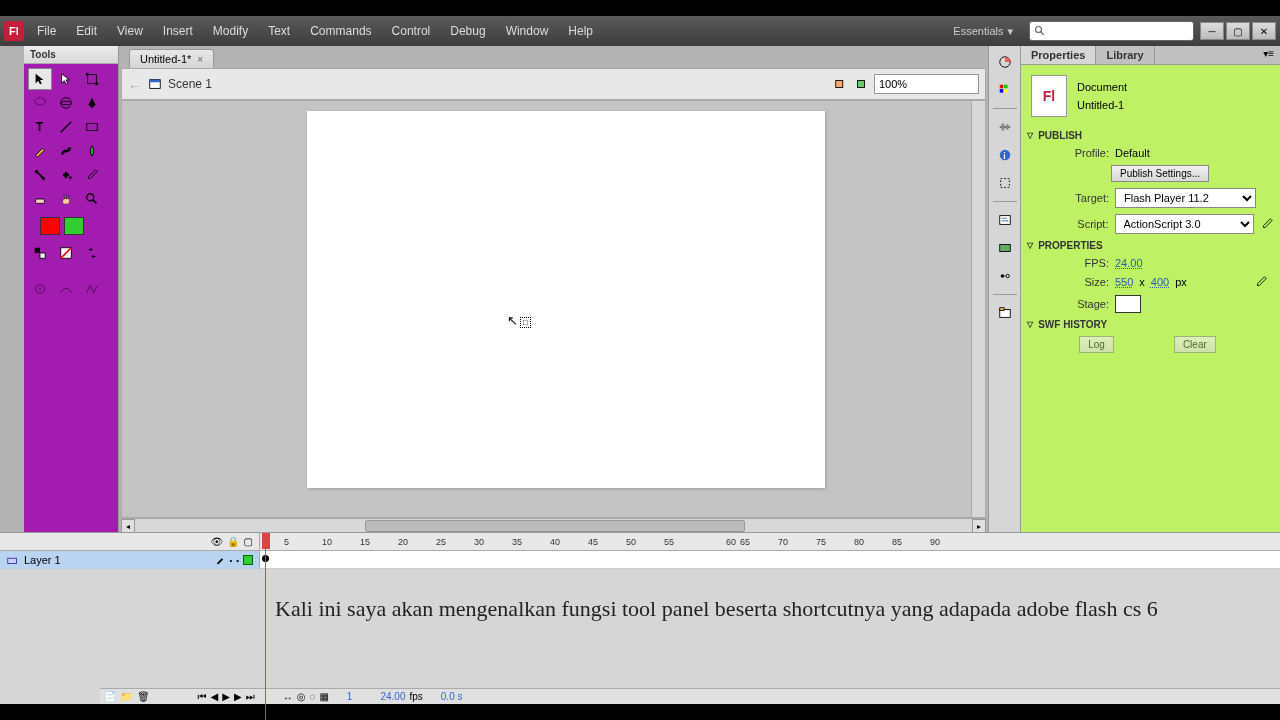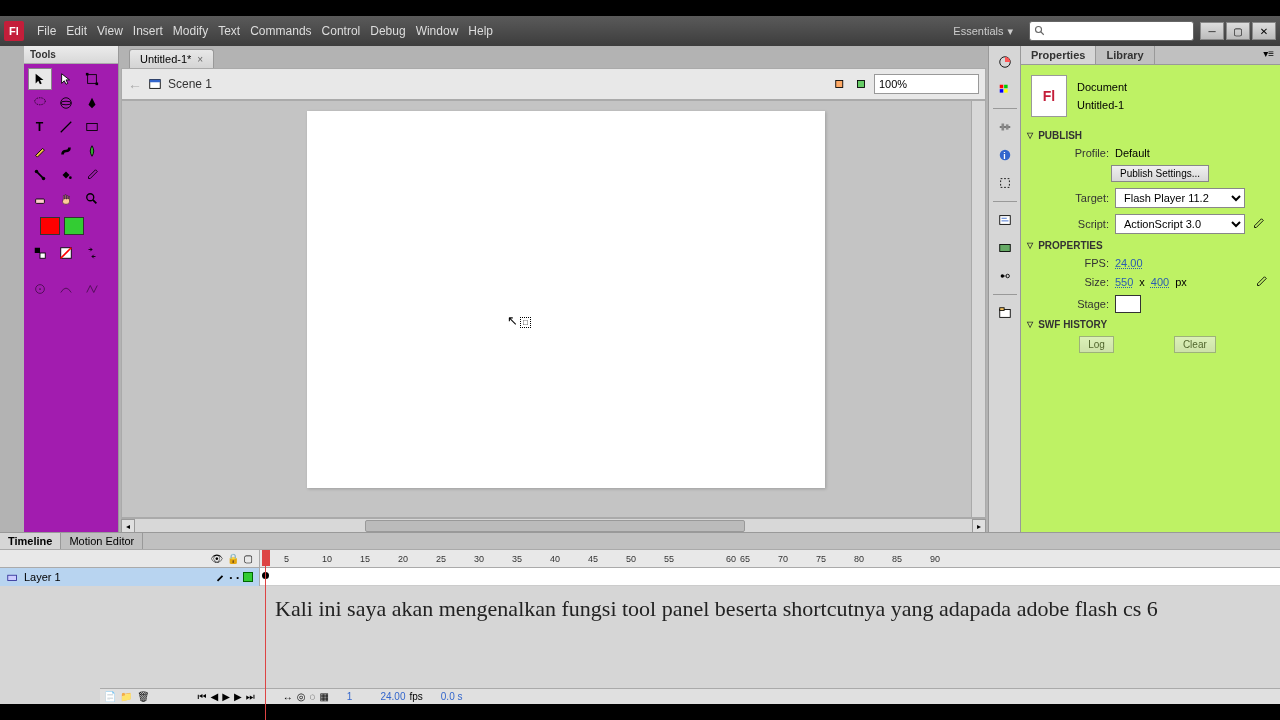--- a/index.html
+++ b/index.html
@@ -1,20 +1,20 @@
 <!DOCTYPE html>
 <html><head>
 <meta charset="utf-8">
 <style>
 * { margin: 0; padding: 0; box-sizing: border-box; font-family: Arial, sans-serif; }
 body { background: #000; width: 1280px; height: 720px; overflow: hidden; position: relative; }
 .app { position: absolute; top: 16px; left: 0; width: 1280px; height: 688px; background: #b3b3b3; }
 .titlebar { height: 30px; background: linear-gradient(#5a5a5a,#3d3d3d); display: flex; align-items: center; padding: 0 4px; }
 .fl-logo { width: 20px; height: 20px; background: #c41e3a; color: #fff; display: flex; align-items: center; justify-content: center; font-size: 11px; font-weight: bold; border-radius: 2px; margin-right: 10px; }
-.menubar { display: flex; gap: 4px; }
+.menubar { display: flex; gap: 14px; }
 .menu-item { color: #ddd; font-size: 12px; cursor: pointer; padding: 2px 3px; }
 .spacer { flex: 1; }
 .workspace-sel { color: #ccc; font-size: 11px; padding: 3px 8px; margin-right: 8px; display: flex; align-items: center; gap: 4px; }
 .search-box { width: 165px; height: 20px; background: #fff; border: 1px solid #666; border-radius: 3px; display: flex; align-items: center; padding: 0 4px; margin-right: 6px; }
 .search-box svg { width: 12px; height: 12px; }
 .win-btns { display: flex; gap: 2px; }
 .win-btn { width: 24px; height: 18px; background: linear-gradient(#ddd,#bbb); border: 1px solid #888; display: flex; align-items: center; justify-content: center; font-size: 10px; cursor: pointer; }
 .workarea { display: flex; height: 486px; }
 .tools-col { width: 95px; background: #a21caf; border-right: 1px solid #999; margin-left: 24px; }
 .tools-title { background: linear-gradient(#ececec,#d8d8d8); border-bottom: 1px solid #aaa; font-size: 10px; padding: 3px 6px; font-weight: bold; color: #333; }
@@ -48,21 +48,21 @@
 .panel-menu { margin-left: auto; padding: 2px 6px; font-size: 10px; }
 .doc-info { display: flex; align-items: center; gap: 10px; padding: 10px; }
 .doc-icon { width: 36px; height: 42px; border: 1px solid #999; background: #fff; display: flex; align-items: center; justify-content: center; font-size: 14px; color: #c41e3a; font-weight: bold; }
 .doc-labels { display: flex; flex-direction: column; gap: 6px; font-size: 11px; }
 .section-hdr { display: flex; align-items: center; gap: 5px; padding: 3px 6px; font-size: 10px; font-weight: bold; color: #333; cursor: pointer; }
 .twirl { font-size: 8px; }
 .prop-row { display: flex; align-items: center; padding: 3px 6px 3px 40px; font-size: 11px; gap: 6px; }
 .prop-label { width: 48px; text-align: right; color: #333; }
 .prop-val { color: #2a5db0; text-decoration: underline dotted; cursor: text; }
 .btn-ps { border: 1px solid #888; background: linear-gradient(#f0f0f0,#d8d8d8); font-size: 10px; padding: 2px 8px; cursor: pointer; }
-.sel-box { width: 130px; height: 20px; border: 1px solid #888; background: #fff; font-size: 11px; padding: 1px 4px; }
+.sel-box { width: 141px; height: 20px; border: 1px solid #888; background: #fff; font-size: 11px; padding: 1px 4px; }
 .txt-box { width: 145px; height: 18px; border: 1px solid #888; background: #fff; }
 .stage-swatch { width: 26px; height: 18px; border: 1px solid #333; background: #fff; cursor: pointer; }
 .timeline-area { height: 172px; background: #d6d6d6; border-top: 1px solid #999; position: relative; }
 .tl-tabs { display: flex; background: #c0c0c0; border-bottom: 1px solid #aaa; }
 .tl-tab { padding: 2px 8px; font-size: 11px; border-right: 1px solid #999; cursor: pointer; }
 .tl-tab.active { background: #d6d6d6; font-weight: bold; }
 .tl-ruler { display: flex; height: 18px; background: #e8e8e8; border-bottom: 1px solid #aaa; }
 .layer-hdr { width: 260px; display: flex; align-items: center; justify-content: flex-end; gap: 4px; padding-right: 6px; border-right: 1px solid #aaa; }
 .layer-hdr span { font-size: 10px; }
 .ruler-nums { flex: 1; display: flex; align-items: center; position: relative; }
@@ -429,24 +429,20 @@
           <span>SWF HISTORY</span>
         </div>
       <div class="prop-row" style="justify-content:center;gap:60px;padding-left:0">
         <button class="btn-ps" style="opacity:0.6">Log</button>
         <button class="btn-ps" style="opacity:0.6">Clear</button>
       </div>
     </div>
   </div>
 
   <div class="timeline-area">
-    <div class="tl-tabs">
-      <div class="tl-tab active">Timeline</div>
-      <div class="tl-tab">Motion Editor</div>
-    </div>
     <div style="position:relative">
       <div class="playhead">
           <div class="playhead-head"></div>
           <div class="playhead-line"></div>
         </div>
       <div class="tl-ruler">
         <div class="layer-hdr">
           <span>👁</span>
           <span>🔒</span>
           <span>▢</span>

